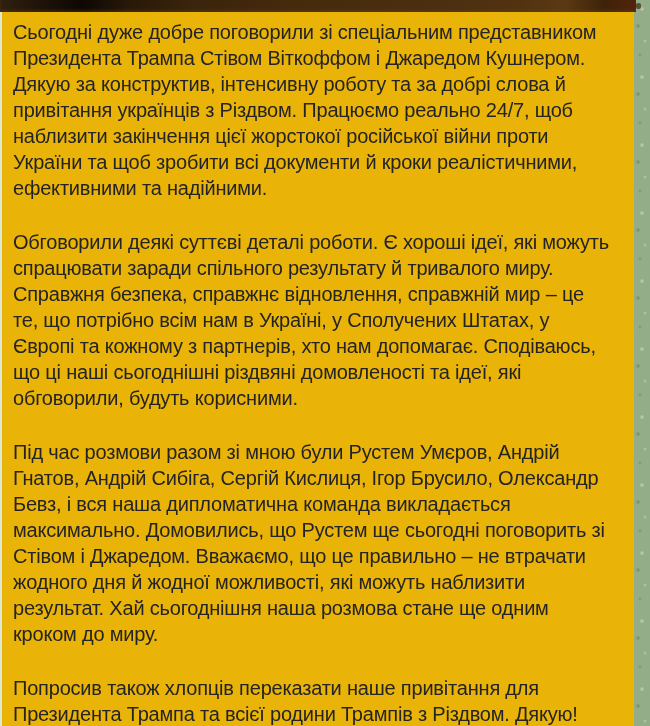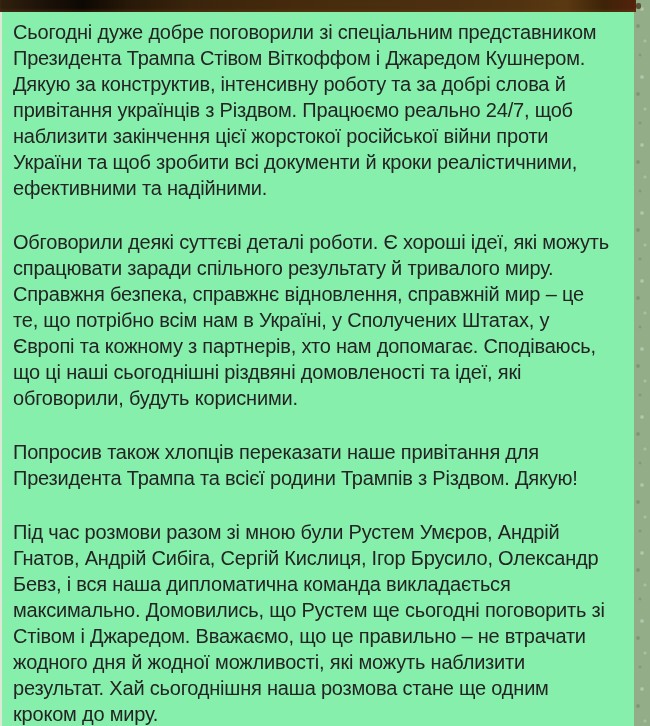--- a/index.html
+++ b/index.html
@@ -74,21 +74,21 @@
     background: #dde8d5;
     z-index: 2;
   }
   
   .card {
     position: absolute;
     top: 12px;
     left: 2px;
     width: 632px;
     height: 714px;
-    background: #86efac;
+    background: #eab308;
     box-sizing: border-box;
     padding: 7px 0 0 11px;
     overflow: hidden;
     z-index: 1;
   }
   .card p {
     margin: 0 0 28px 0;
     font-size: 20px;
     line-height: 26px;
     letter-spacing: -0.2px;
@@ -117,25 +117,25 @@
 наблизити закінчення цієї жорстокої російської війни проти
 України та щоб зробити всі документи й кроки реалістичними,
 ефективними та надійними.</p>
     <p>Обговорили деякі суттєві деталі роботи. Є хороші ідеї, які можуть
 спрацювати заради спільного результату й тривалого миру.
 Справжня безпека, справжнє відновлення, справжній мир – це
 те, що потрібно всім нам в Україні, у Сполучених Штатах, у
 Європі та кожному з партнерів, хто нам допомагає. Сподіваюсь,
 що ці наші сьогоднішні різдвяні домовленості та ідеї, які
 обговорили, будуть корисними.</p>
-    <p>Попросив також хлопців переказати наше привітання для
-Президента Трампа та всієї родини Трампів з Різдвом. Дякую!</p>
     <p>Під час розмови разом зі мною були Рустем Умєров, Андрій
 Гнатов, Андрій Сибіга, Сергій Кислиця, Ігор Брусило, Олександр
 Бевз, і вся наша дипломатична команда викладається
 максимально. Домовились, що Рустем ще сьогодні поговорить зі
 Стівом і Джаредом. Вважаємо, що це правильно – не втрачати
 жодного дня й жодної можливості, які можуть наблизити
 результат. Хай сьогоднішня наша розмова стане ще одним
 кроком до миру.</p>
+    <p>Попросив також хлопців переказати наше привітання для
+Президента Трампа та всієї родини Трампів з Різдвом. Дякую!</p>
   </div>
 
 </div>
 
 </body></html>

